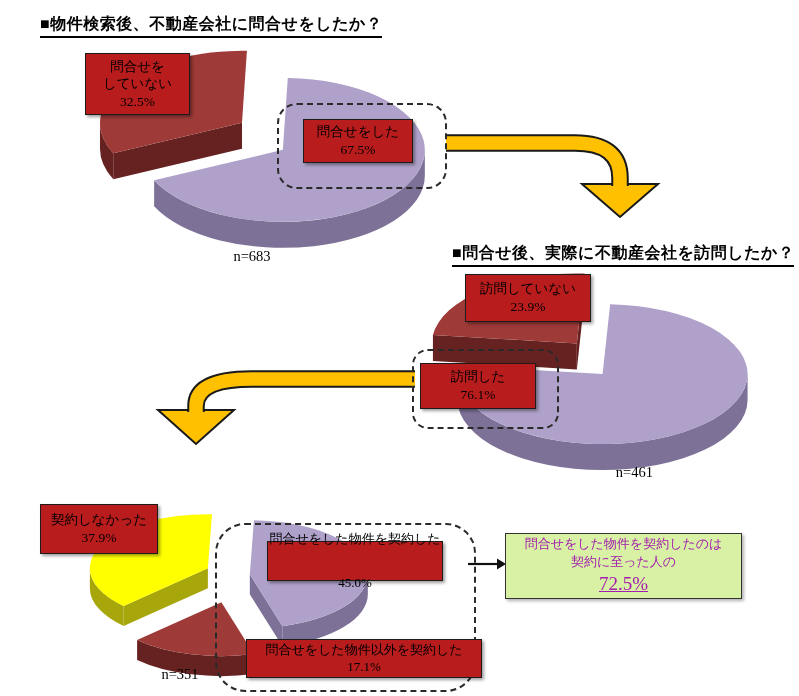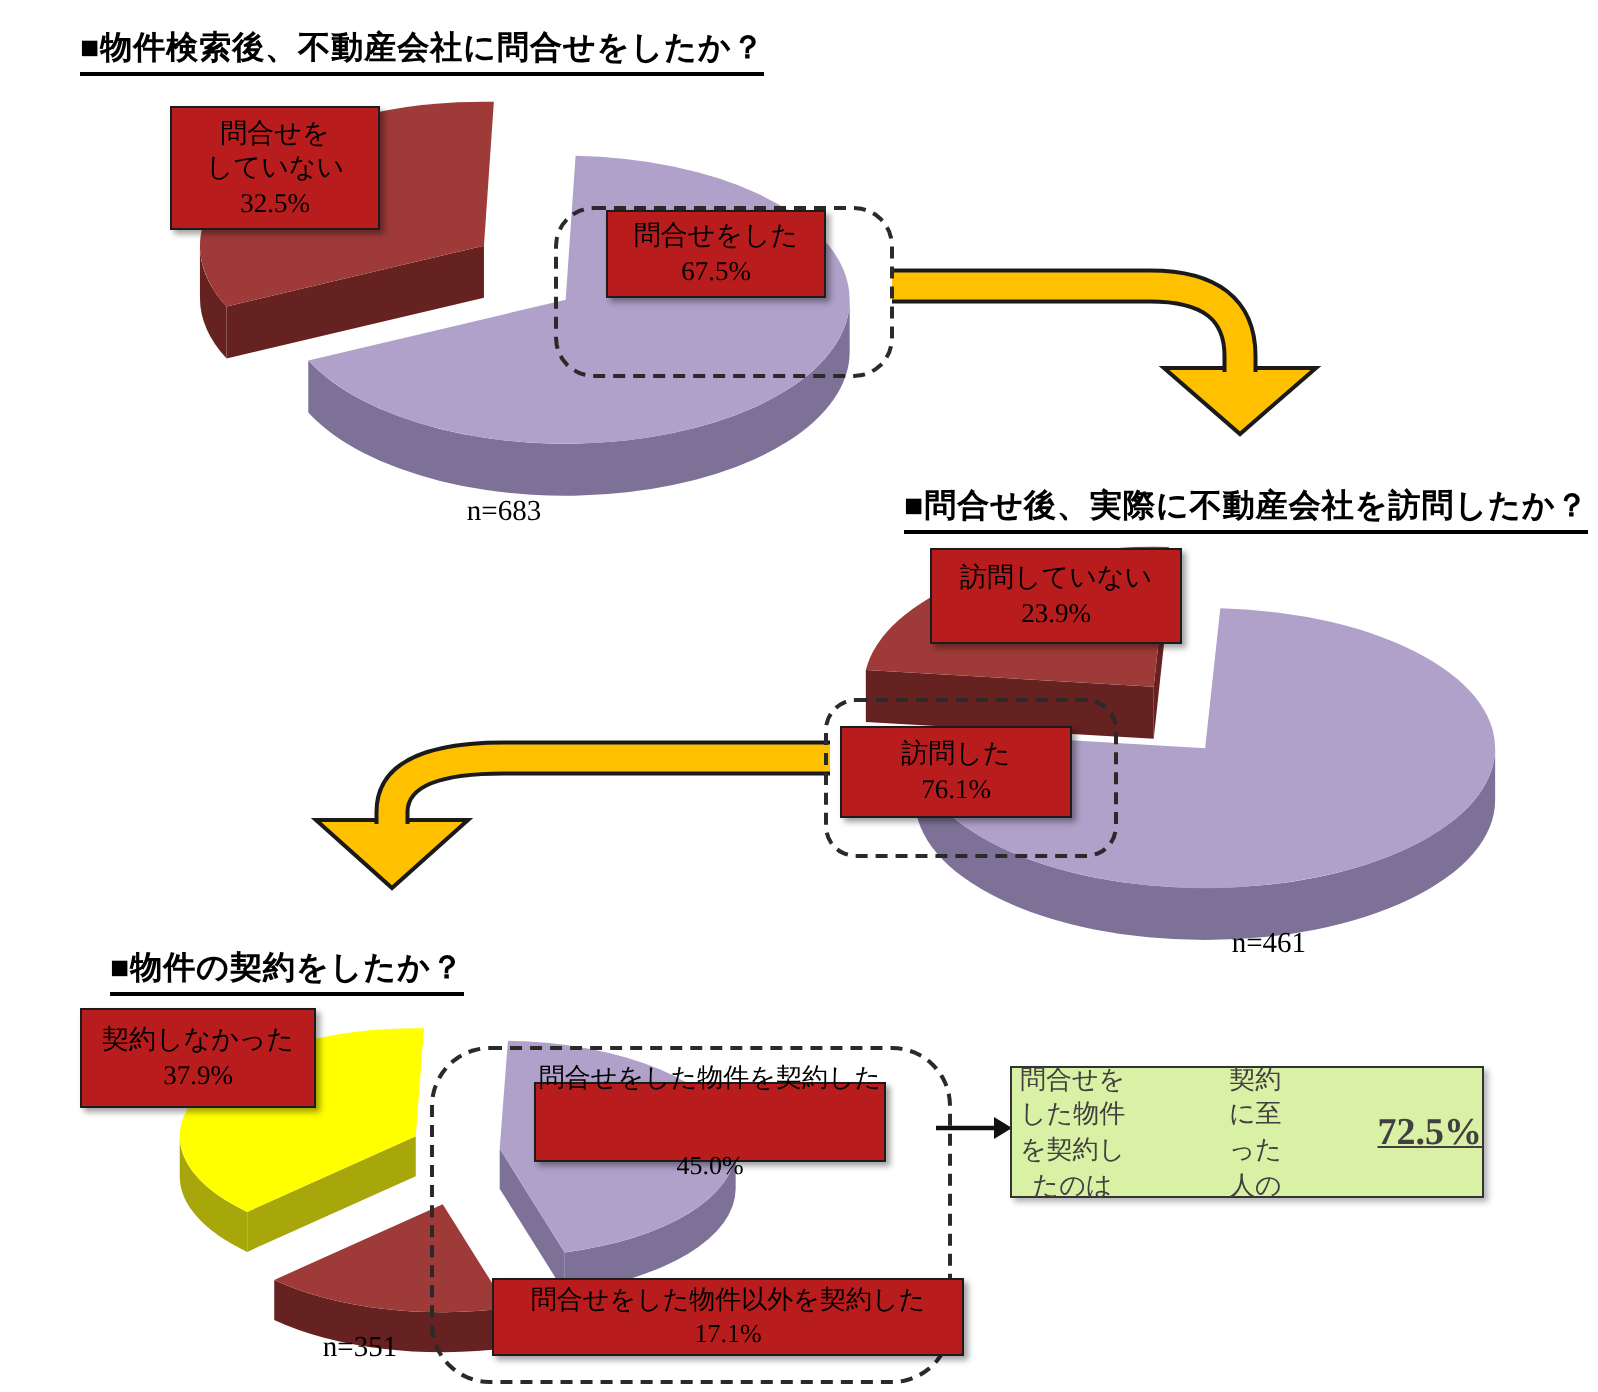--- a/index.html
+++ b/index.html
@@ -9,23 +9,23 @@
   .title{position:absolute;font-family:"Liberation Sans","DejaVu Sans",sans-serif;
          font-weight:bold;font-size:16px;color:#000;border-bottom:2.2px solid #000;
          padding-bottom:1px;letter-spacing:.5px;white-space:nowrap;z-index:4;}
   .dash{position:absolute;border:2px dashed #2a2a2a;background:transparent;z-index:2;}
   .lbox{position:absolute;background:#b91c1c;border:1.5px solid #1c1c1c;
         box-shadow:2px 2px 3px rgba(0,0,0,.38);display:flex;flex-direction:column;
         align-items:center;justify-content:center;text-align:center;
         font-size:13.5px;line-height:1.3;color:#000;z-index:3;box-sizing:border-box;}
   .nlab{position:absolute;font-size:14.5px;color:#000;z-index:3;text-align:center;}
   .green{position:absolute;border:1.4px solid #333;box-shadow:2px 2px 3px rgba(0,0,0,.3);
-         display:flex;flex-direction:row;align-items:center;justify-content:center;
-         text-align:center;font-size:13px;line-height:1.35;color:#404040;z-index:3;box-sizing:border-box;gap:45px;}
-  .green .big{font-size:19px;font-weight:bold;text-decoration:underline;margin-top:1px;}
+         display:flex;flex-direction:column;align-items:center;justify-content:center;
+         text-align:center;font-size:13px;line-height:1.35;color:#a21caf;z-index:3;box-sizing:border-box;}
+  .green .big{font-size:19px;font-weight:normal;text-decoration:underline;margin-top:1px;}
 </style>
 </head>
 <body>
 
 <div class="stage">
 
   <svg id="scene" width="799" height="696" viewBox="0 0 799 696">
       <g>
         <path d="M241.97679547317895,122.81864661689355 L113.28108971397464,153.2471614622239 L113.28108971397464,179.2471614622239 L241.97679547317895,148.81864661689355 Z" fill="#662221"></path>
         <path d="M113.28108971397464,153.2471614622239 A142,72 0 0 1 99.97679547317895,122.81864661689357 L99.97679547317895,148.81864661689357 A142,72 0 0 0 113.28108971397464,179.2471614622239 Z" fill="#662221"></path>
@@ -66,39 +66,38 @@
       </g>
     </svg>
 
   <div class="title" style="left:40px;top:14px;">■物件検索後、不動産会社に問合せをしたか？</div>
   <div class="dash" style="left:277px;top:103px;width:166px;height:82px;border-radius:20px;"></div>
   <div class="lbox" style="left:85px;top:53px;width:105px;height:62px;">
     <span>問合せを</span>
     <span>していない</span>
     <span>32.5%</span>
   </div>
-  <div class="lbox" style="left:303px;top:105px;width:110px;height:44px;">
+  <div class="lbox" style="left:303px;top:119px;width:110px;height:44px;">
     <span>問合せをした</span>
     <span>67.5%</span>
   </div>
   <div class="nlab" style="left:222px;top:248px;width:60px;">n=683</div>
 
   <div class="title" style="left:452px;top:243px;">■問合せ後、実際に不動産会社を訪問したか？</div>
   <div class="dash" style="left:412px;top:349px;width:143px;height:76px;border-radius:16px;"></div>
   <div class="lbox" style="left:465px;top:274px;width:126px;height:48px;">
     <span>訪問していない</span>
     <span>23.9%</span>
   </div>
   <div class="lbox" style="left:420px;top:363px;width:116px;height:46px;">
     <span>訪問した</span>
     <span>76.1%</span>
   </div>
   <div class="nlab" style="left:593px;top:464px;width:60px;text-align:right;">n=461</div>
 
-  <div class="title" style="left:55px;top:474px;">■物件の契約をしたか？</div>
   <div class="dash" style="left:215px;top:523px;width:257px;height:165px;border-radius:30px;"></div>
   <div class="lbox" style="left:40px;top:504px;width:118px;height:50px;">
     <span>契約しなかった</span>
     <span>37.9%</span>
   </div>
   <div class="lbox" style="left:267px;top:541px;width:176px;height:40px;font-size:13px;gap:27px;">
     <span>問合せをした物件を契約した</span>
     <span>45.0%</span>
   </div>
   <div class="lbox" style="left:246px;top:639px;width:236px;height:39px;font-size:13px;">

